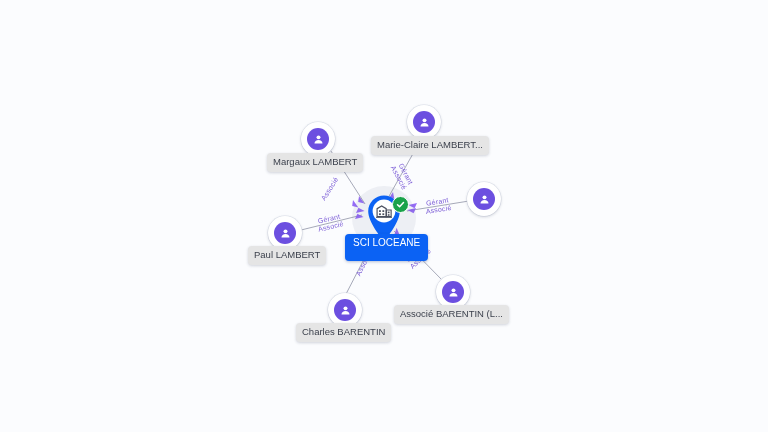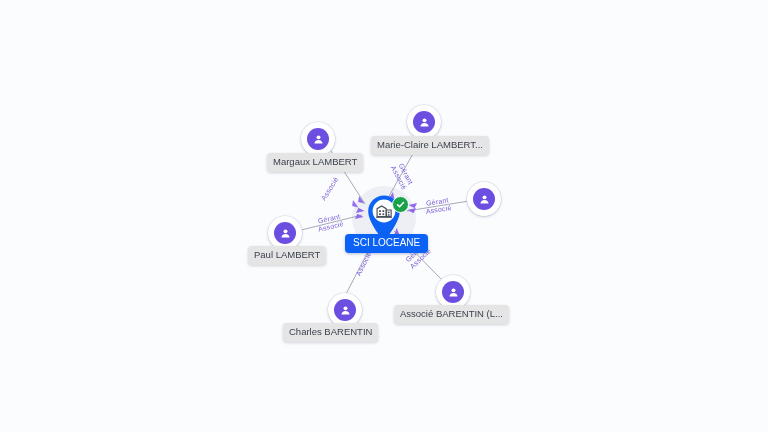--- a/index.html
+++ b/index.html
@@ -130,21 +130,21 @@
   .company-check svg { display: block; }
 
   #company-label {
     position: absolute;
     left: 345px;
     top: 234px;
     background: #0b62f4;
     color: #ffffff;
     font-size: 10px;
     line-height: 12px;
-    padding: 3px 8px 4px 8px;
+    padding: 3px 8px 12px 8px;
     border-radius: 4px;
     white-space: nowrap;
     box-shadow: 0 1px 3px rgba(20,50,120,.30);
     font-family: "Liberation Sans", sans-serif;
   }
 </style>
 </head>
 <body>
 
 <div id="app" style="background: rgb(251, 252, 254);">
@@ -251,21 +251,21 @@
   <div class="node-label" style="left:394px; top:305px;">Associé BARENTIN (L...</div>
 
   <div class="person" style="left:328px; top:293px;">
     <span class="avatar-circle">
       <svg width="13" height="13" viewBox="0 0 24 24" fill="#ffffff">
         <circle cx="12" cy="8" r="3.6"></circle>
         <path d="M4.6 19.2c0-4 3.3-6.3 7.4-6.3s7.4 2.3 7.4 6.3z"></path>
       </svg>
     </span>
   </div>
-  <div class="node-label" style="left:283px; top:323px;text-align:center;">Charles BARENTIN</div>
+  <div class="node-label" style="left:296px; top:323px;text-align:center;">Charles BARENTIN</div>
 
   <div class="person" style="left:268px; top:216px;">
     <span class="avatar-circle">
       <svg width="13" height="13" viewBox="0 0 24 24" fill="#ffffff">
         <circle cx="12" cy="8" r="3.6"></circle>
         <path d="M4.6 19.2c0-4 3.3-6.3 7.4-6.3s7.4 2.3 7.4 6.3z"></path>
       </svg>
     </span>
   </div>
   <div class="node-label" style="left:248px; top:246px;text-align:right;">Paul LAMBERT</div>

